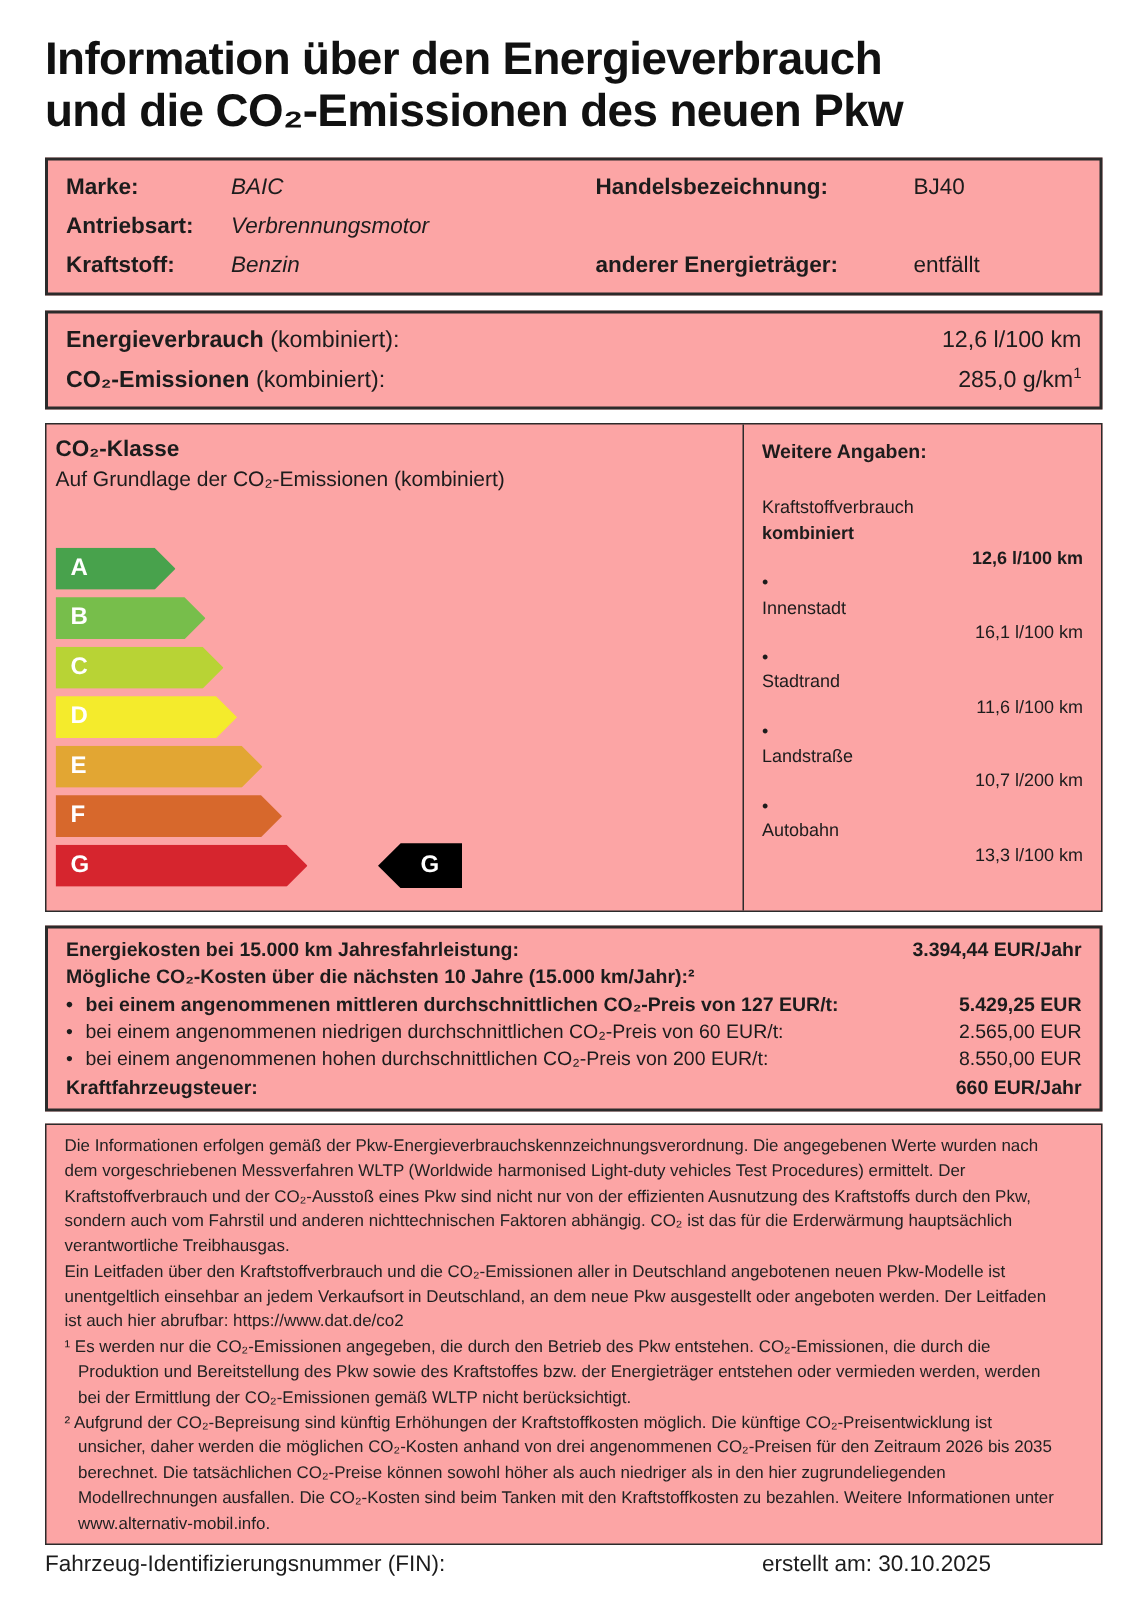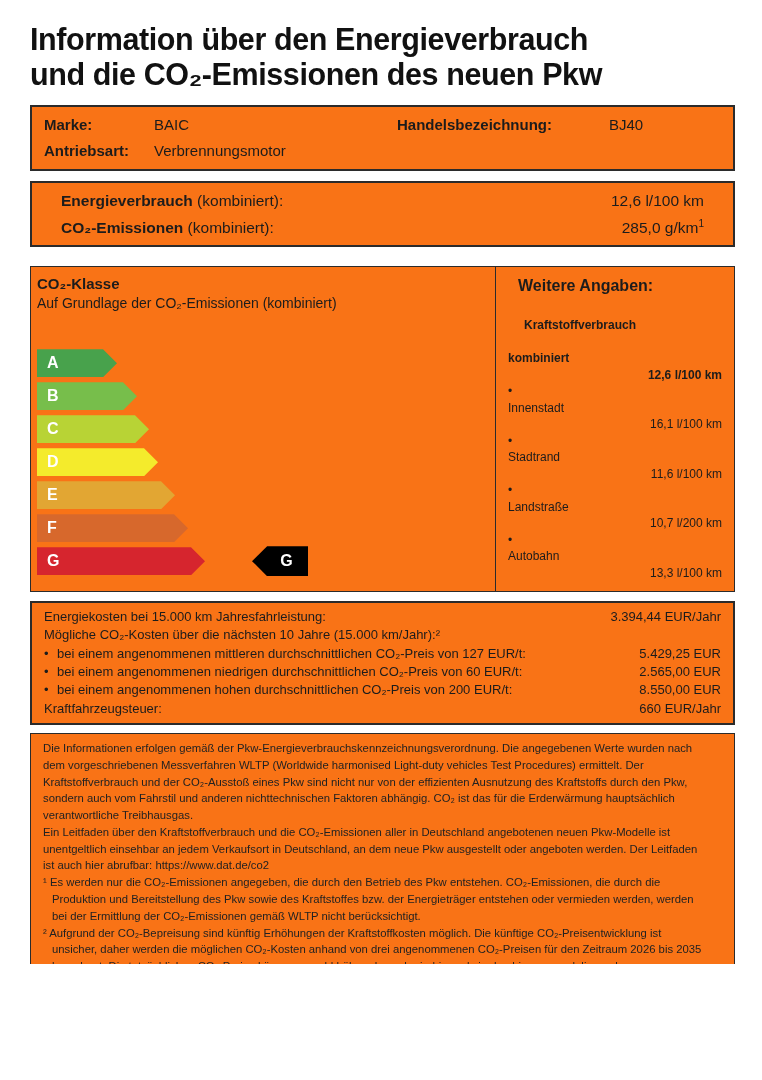--- a/index.html
+++ b/index.html
@@ -1,38 +1,38 @@
 <!DOCTYPE html>
 <html><head>
 <meta charset="utf-8">
 <style>
   * { box-sizing: border-box; }
   html,body { margin:0; padding:0; background:#ffffff; }
   .page {
-    position:relative; width:762px; height:964px; overflow:hidden;
+    position:relative; width:762px; height:1080px; overflow:hidden;
     background:#ffffff; color:#1c1c1c;
     font-family:"Liberation Sans", sans-serif;
     padding:22px 27px 0 30px;
   }
   
   .title { margin:0 0 13px 0; font-size:30.5px; line-height:1.15; font-weight:bold; letter-spacing:-0.4px; color:#111; }
   .title span { display:block; }
 
-  .box { border:2px solid #2b2b2b; background:#f97316; }
+  .box { border:2px solid #2b2b2b; background:#fca5a5; }
 
   
   .vehicle-box { padding:5px 12px; margin-bottom:10px; }
   .v-row { display:flex; line-height:26px; font-size:15px; }
   .v-l1 { font-weight:bold; width:110px; flex:none; }
-  .v-v1 { width:243px; flex:none; }
+  .v-v1 { width:243px; flex:none;font-style:italic; }
   .v-l2 { font-weight:bold; width:212px; flex:none; }
   .v-v2 { flex:1; }
 
   
-  .cons-box { padding:4px 29px; margin-bottom:19px; }
+  .cons-box { padding:4px 12px; margin-bottom:9px; }
   .c-row { display:flex; line-height:27px; font-size:15.5px; }
   .c-lab b { font-weight:bold; }
   .c-val { margin-left:auto; white-space:nowrap; }
   sup.fn { font-size:10px; vertical-align:super; line-height:0; }
 
   
   .class-box { display:flex; height:326px; margin-bottom:9px; border-width:1.5px; }
   .chart-panel { flex:1; position:relative; border-right:1.5px solid #2b2b2b; padding:8px 0 8px 6px; }
   .chart-h { font-size:15px; font-weight:bold; margin:0; }
   .chart-sub { font-size:14px; margin:3px 0 16px 0; }
@@ -43,31 +43,31 @@
     padding-left:10px;
     clip-path: polygon(0 0, calc(100% - 14px) 0, 100% 50%, calc(100% - 14px) 100%, 0 100%);
   }
   .class-marker {
     position:absolute; top:-1px; left:215px; width:56px; height:30px;
     background:#000; color:#fff; font-weight:bold; font-size:16px; line-height:30px;
     text-align:center; padding-left:13px;
     clip-path: polygon(0 50%, 27% 0, 100% 0, 100% 100%, 27% 100%);
   }
   .wa-panel { width:238px; flex:none; padding:10px 12px; font-size:12px; }
-  .wa-h { font-weight:bold; font-size:16px; margin:0 0 22px 10px; }
-  .wa-sub { font-weight:bold; margin:16px; line-height:17px; }
+  .wa-h { font-weight:bold; font-size:13px; margin:0 0 22px 0; }
+  .wa-sub { font-weight:normal; margin:0; line-height:17px; }
   .wa-row { display:flex; line-height:16.5px;flex-direction:column; }
   .wa-row.bold { font-weight:bold; }
   .wa-bullet { width:13px; flex:none; }
   .wa-val { margin-left:auto; white-space:nowrap; }
 
   
   .cost-box { padding:5px 12px; margin-bottom:8px; }
   .cost-row { display:flex; line-height:18.3px; font-size:13px; }
-  .cost-row.bold { font-weight:normal; }
+  .cost-row.bold { font-weight:bold; }
   .cost-bullet { width:13px; flex:none; }
   .cost-lab { white-space:pre-wrap; }
   .cost-val { margin-left:auto; white-space:nowrap; }
 
   
   .fine-box { padding:6px 26px 4px 12px; border-width:1.5px; font-size:11.3px; line-height:16.8px; color:#222; }
   .fine-box p { margin:0; }
   .fine-box p.footnote { padding-left:9px; text-indent:-9px; }
 
   
@@ -89,20 +89,26 @@
       <span class="v-l1">Marke:</span>
       <span class="v-v1">BAIC</span>
       <span class="v-l2">Handelsbezeichnung:</span>
       <span class="v-v2">BJ40</span>
     </div>
     <div class="v-row">
       <span class="v-l1">Antriebsart:</span>
       <span class="v-v1">Verbrennungsmotor</span>
       <span class="v-l2"></span>
       <span class="v-v2"></span>
+    </div>
+    <div class="v-row">
+      <span class="v-l1">Kraftstoff:</span>
+      <span class="v-v1">Benzin</span>
+      <span class="v-l2">anderer Energieträger:</span>
+      <span class="v-v2">entfällt</span>
     </div>
   </div>
 
   <div class="box cons-box">
     <div class="c-row">
       <span class="c-lab"><b>Energieverbrauch</b><span> (kombiniert):</span></span>
       <span class="c-val">12,6 l/100 km</span>
     </div>
     <div class="c-row">
       <span class="c-lab"><b>CO₂-Emissionen</b><span>  (kombiniert):</span></span>

